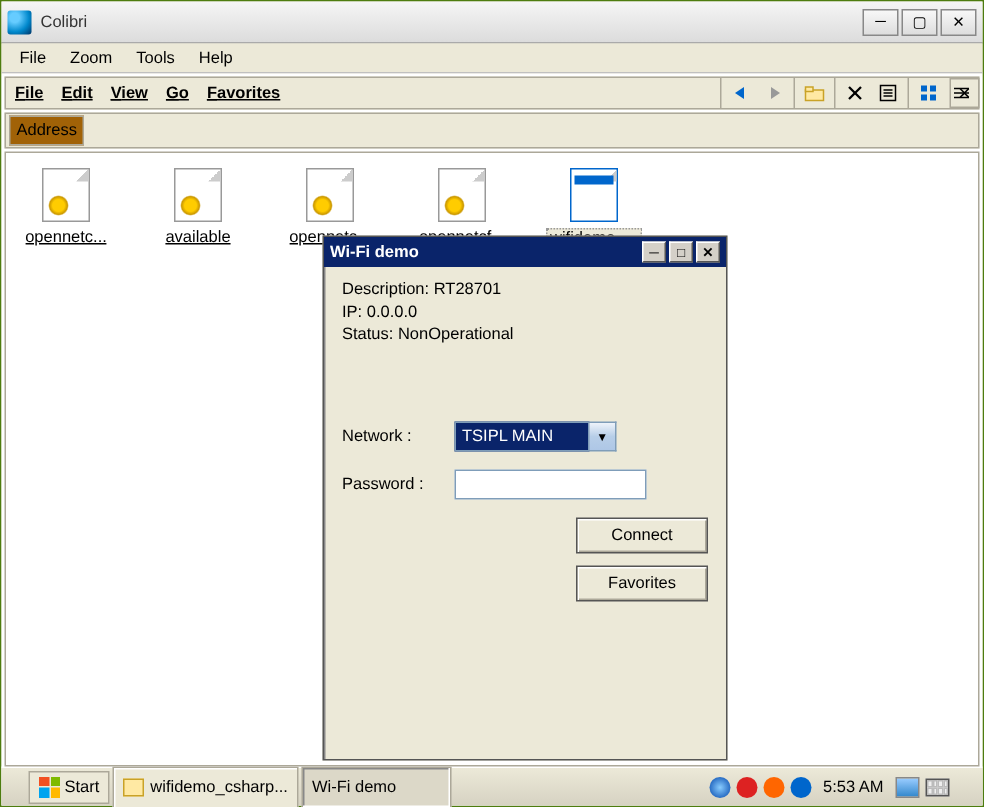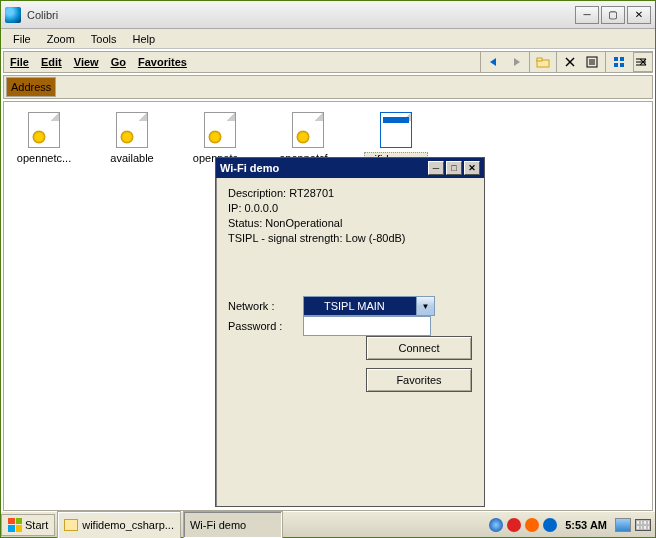--- a/index.html
+++ b/index.html
@@ -32,52 +32,52 @@
 .addressbar input { flex: 1; height: 20px; border: 1px solid #7f9db9; padding: 0 4px; background: #fff; margin-left: 2px; }
 
 .file-area { flex: 1; background: #fff; position: relative; overflow: hidden; border: 1px solid #aca899; margin: 0 2px; }
 .icons { display: flex; gap: 24px; padding: 10px 8px; }
 .file-icon { display: flex; flex-direction: column; align-items: center; width: 64px; cursor: default; }
 .icon-img { width: 32px; height: 36px; background: #fff; border: 1px solid #999; position: relative; }
 .icon-img::before { content:""; position:absolute; top:0; right:0; width:8px; height:8px; background: linear-gradient(135deg, transparent 50%, #ccc 50%); }
 .gear { position: absolute; bottom: 3px; left: 3px; width: 14px; height: 14px; border-radius: 50%; background: radial-gradient(circle, #fc0 40%, #c90 60%, transparent 70%); }
 .icon-img.app { background: #fff; border: 1px solid #06c; }
 .icon-img.app::after { content:""; position:absolute; top:4px; left:2px; right:2px; height:6px; background:#06c; }
-.file-label { margin-top: 4px; text-align: center; white-space: nowrap; overflow: hidden; text-overflow: ellipsis; max-width: 70px; }
+.file-label { margin-top: 4px; text-align: center; white-space: nowrap; overflow: hidden; text-overflow: ellipsis; max-width: 70px; text-decoration: underline; }
 .file-label.selected { background: #ece9d8; border: 1px dotted #999; padding: 0 2px; }
 
 
 .wifi-dialog { position: absolute; left: 211px; top: 55px; width: 270px; height: 350px; border: 1px solid #555; background: #ece9d8; box-shadow: 1px 1px 0 #888 inset; display: flex; flex-direction: column; }
 .wifi-titlebar { height: 20px; background: #0a246a; color: #fff; display: flex; align-items: center; padding: 0 4px; font-weight: bold; }
 .wifi-titlebar .title { flex: 1; }
 .wifi-titlebar .wbtn { width: 16px; height: 14px; background: #d4d0c8; border: 1px solid #fff; border-right-color:#555; border-bottom-color:#555; margin-left: 2px; color:#000; font-size:9px; display:flex;align-items:center;justify-content:center; font-weight:bold; }
 
 .wifi-body { flex: 1; padding: 8px 12px; display: flex; flex-direction: column; color: #000; }
 .info-lines { line-height: 15px; margin-bottom: 50px; }
 .info-lines div { white-space: nowrap; }
 
-.form-row { display: flex; align-items: center; }
+.form-row { display: flex; align-items: center; margin-bottom: 12px; }
 .form-row label { width: 75px; }
 .combo { display: flex; flex:0 0 auto; }
-.combo input { width: 114px; height: 20px; border: 1px solid #7f9db9; background: #0a246a; color: #fff; padding: 0 20px; }
+.combo input { width: 90px; height: 20px; border: 1px solid #7f9db9; background: #0a246a; color: #fff; padding: 0 4px; }
 .combo .dd { width: 18px; height: 20px; border: 1px solid #7f9db9; border-left:0; background: linear-gradient(#eef3fa,#b7cee8 50%,#aec7e6); display:flex;align-items:center;justify-content:center; font-size:8px; }
 .textin { width: 128px; height: 20px; border: 1px solid #7f9db9; background:#fff; padding:0 4px; }
 
 .btn-row { display: flex; justify-content: flex-end; margin-bottom: 8px; }
-.winbutton { width: 106px; height: 24px; border: 1px solid #555; background: #ece9d8; box-shadow: 1px 1px 0 #fff inset, -1px -1px 0 #aca899 inset; cursor: default; text-align:center; }
-
-
-.taskbar { height: 26px; background: linear-gradient(#ece9d8,#d6d2c2); border-top: 1px solid #fff; display: flex; align-items: center; padding: 0 0; gap: 2px; }
+.winbutton { width: 88px; height: 24px; border: 1px solid #555; background: #ece9d8; box-shadow: 1px 1px 0 #fff inset, -1px -1px 0 #aca899 inset; cursor: default; text-align:center; }
+
+
+.taskbar { height: 26px; background: linear-gradient(#ece9d8,#d6d2c2); border-top: 1px solid #fff; display: flex; align-items: center; padding: 0 18px; gap: 2px; }
 .startbtn { height: 22px; padding: 0 6px; border: 1px solid #aca899; background: #ece9d8; display: flex; align-items: center; gap: 3px; cursor:default; }
 .winlogo { width:14px; height:14px; display:grid; grid-template-columns:1fr 1fr; grid-template-rows:1fr 1fr; gap:1px; }
 .winlogo span:nth-child(1){background:#f25022}.winlogo span:nth-child(2){background:#7fba00}.winlogo span:nth-child(3){background:#00a4ef}.winlogo span:nth-child(4){background:#ffb900}
 .taskbtn { height: 28px; padding: 0 6px; border: 1px solid #aca899; background: #ece9d8; display: flex; align-items: center; gap: 4px; min-width: 100px; cursor:default; box-shadow: 1px 1px 0 #fff inset; }
 .taskbtn.active { box-shadow: -1px -1px 0 #fff inset, 1px 1px 0 #888 inset; background:#dcd8c8; }
 .folder-ico { width:14px; height:12px; background:#ffe9a3; border:1px solid #c9a227; }
-.tray { margin-left: auto; display:flex; align-items:center; gap:4px; padding:0 4px;font-weight:bold; }
+.tray { margin-left: auto; display:flex; align-items:center; gap:4px; padding:0 4px; }
 .tray-ico { width:14px; height:14px; border-radius:50%; }
 .clock { padding: 0 4px; }
 .desktop-ico { width:16px; height:14px; border:1px solid #888; background:linear-gradient(#9cf,#38c); }
 .kbd-ico { width:16px; height:12px; border:1px solid #555; background:#eee; display:grid; grid-template-columns:repeat(4,1fr); grid-template-rows:repeat(2,1fr);}
 .kbd-ico span{border:0.5px solid #bbb;}
 
 svg { display:block; }
 </style>
 </head>
 <body>
@@ -201,21 +201,20 @@
           <div class="title">Wi-Fi demo</div>
           <div class="wbtn">─</div>
           <div class="wbtn">□</div>
           <div class="wbtn">✕</div>
         </div>
         <div class="wifi-body">
           <div class="info-lines">
             <div>Description: RT28701</div>
             <div>IP: 0.0.0.0</div>
             <div>Status: NonOperational</div>
-            <div>TSIPL -  signal strength: Low (-80dB)</div>
           </div>
 
           <div class="form-row">
             <label>Network  :</label>
             <div class="combo">
               <input type="text" value="TSIPL MAIN" style="">
               <div class="dd">▼</div>
             </div>
           </div>
           <div class="form-row">

